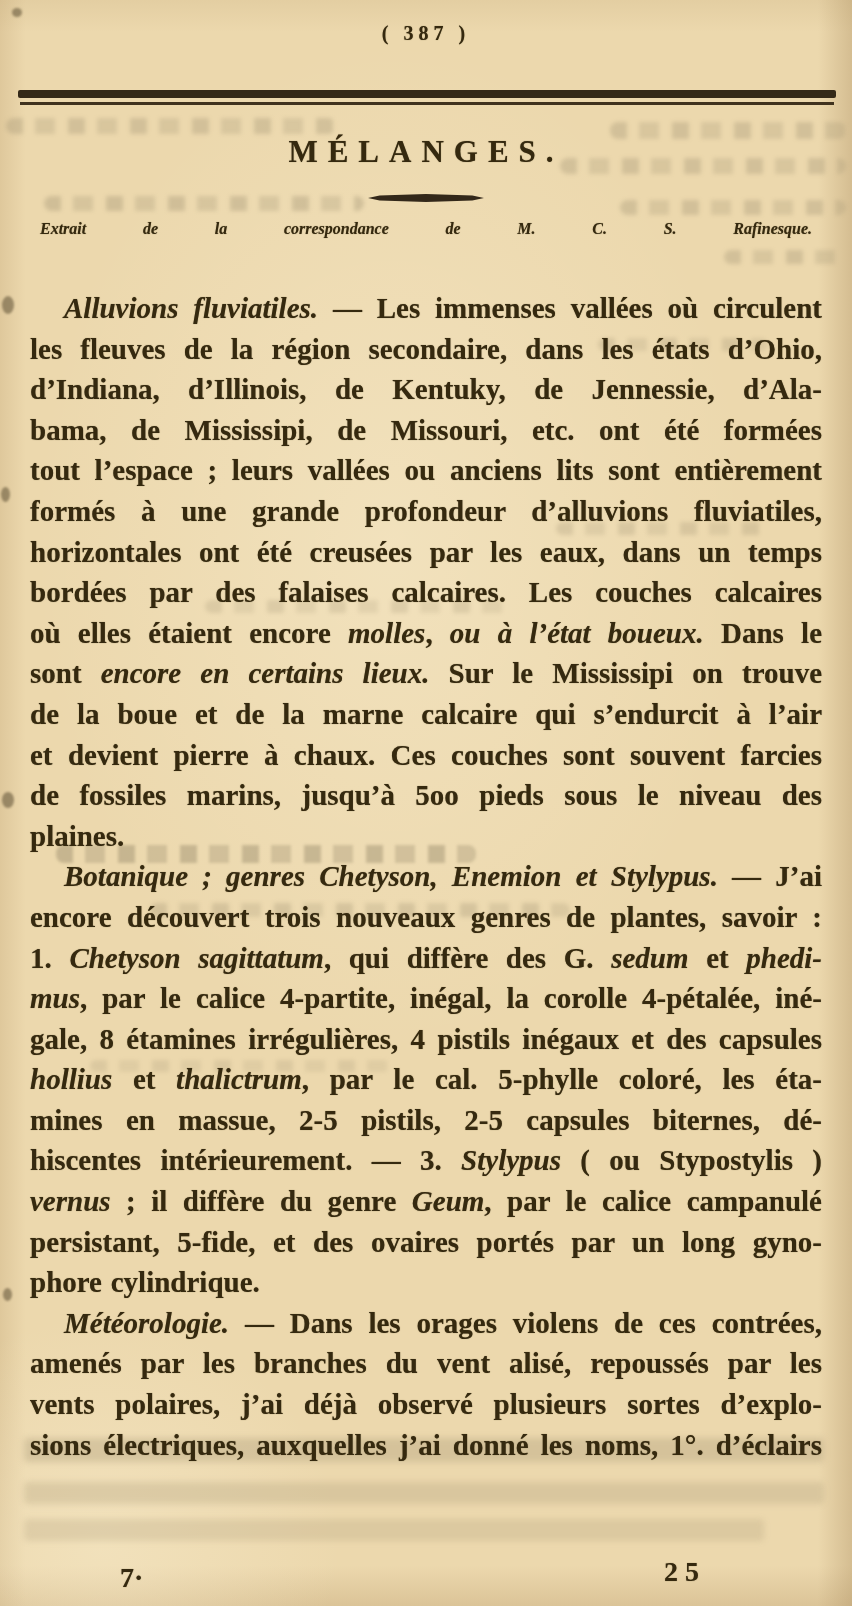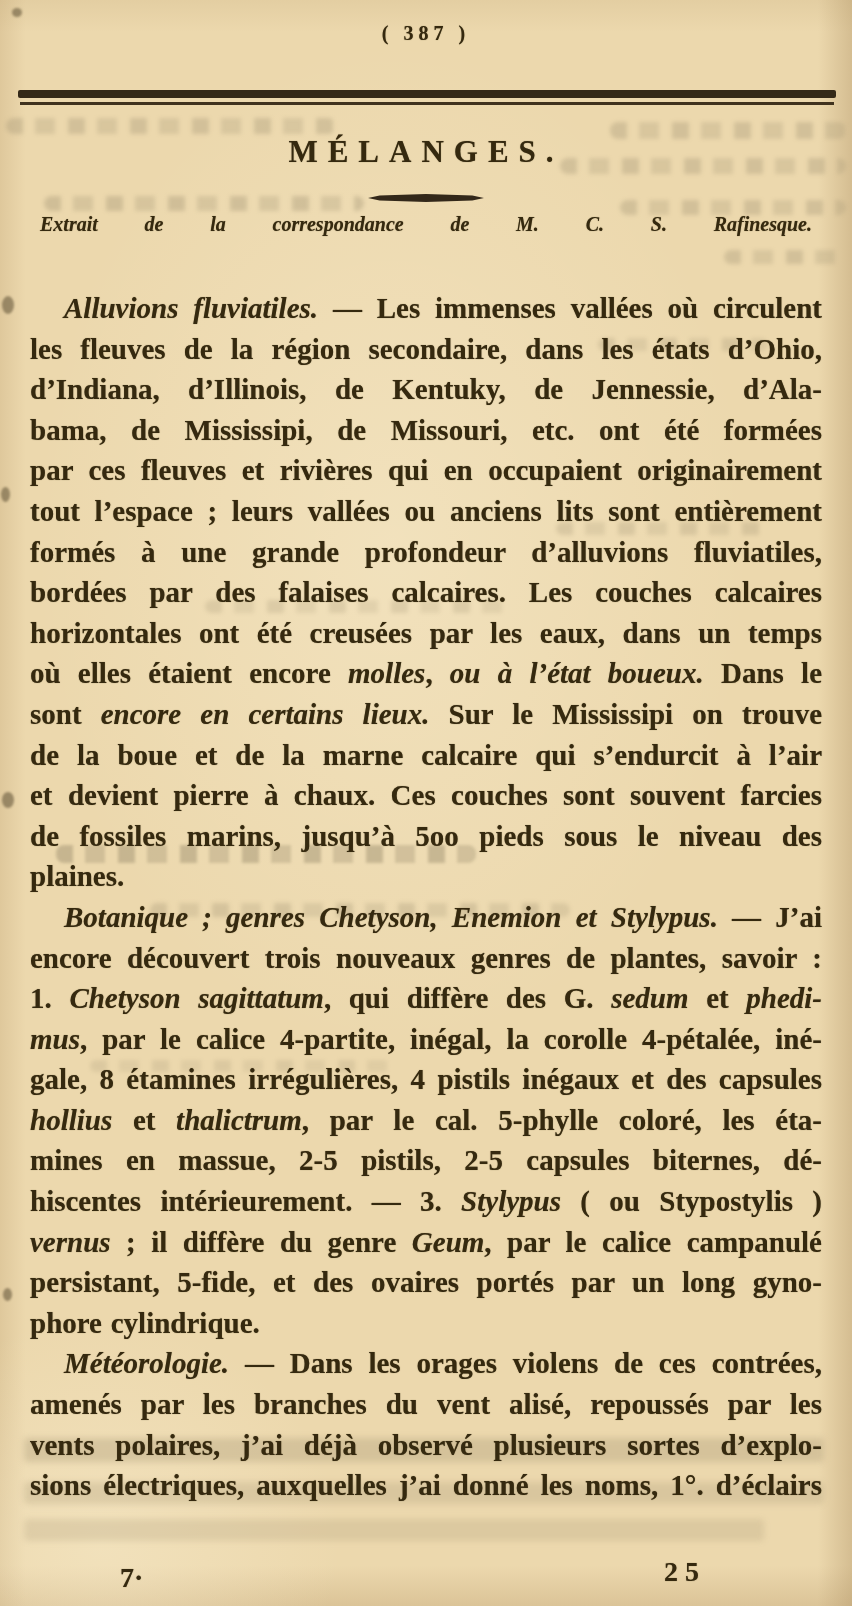--- a/index.html
+++ b/index.html
@@ -61,22 +61,22 @@
   .section-title{
     position:absolute;top:134px;left:0;width:100%;
     text-align:center;font-size:31px;font-weight:bold;letter-spacing:10px;
   }
   .ornament{
     position:absolute;top:194px;left:50%;transform:translateX(-50%);
     width:116px;height:8px;background:#33281a;
     clip-path:polygon(0 50%,10% 18%,50% 0,90% 18%,100% 50%,90% 82%,50% 100%,10% 82%);
   }
   .subtitle{
-    position:absolute;top:213px;left:40px;width:772px;
-    font-size:20px;font-weight:bold;font-style:italic;
+    position:absolute;top:220px;left:40px;width:772px;
+    font-size:16px;font-weight:bold;font-style:italic;
     text-align:justify;text-align-last:justify;
   }
   .bodytext{
     position:absolute;top:288px;left:30px;width:792px;
     font-size:29px;font-weight:bold;line-height:40.6px;word-spacing:1.5px;
   }
   .line{height:40.6px;text-align:justify;text-align-last:justify;}
   .line.last{text-align-last:left;}
   .line.indent{text-indent:34px;}
   .it{font-style:italic;}
@@ -121,25 +121,24 @@
 
     <div class="ornament"></div>
 
     <div class="subtitle ink">Extrait de la correspondance de M. C. S. Rafinesque.</div>
 
     <div class="bodytext ink">
         <div class="line indent"><span class="it">Alluvions fluviatiles.</span><span> — Les immenses vallées où circulent</span></div>
         <div class="line"><span>les fleuves de la région secondaire, dans les états d’Ohio,</span></div>
         <div class="line"><span>d’Indiana, d’Illinois, de Kentuky, de Jennessie, d’Ala-</span></div>
         <div class="line"><span>bama, de Mississipi, de Missouri, etc. ont été formées</span></div>
-        <div class="line"><span>par ces fleuves et rivières qui en occupaient originairement</span></div>
         <div class="line"><span>tout l’espace ; leurs vallées ou anciens lits sont entièrement</span></div>
         <div class="line"><span>formés à une grande profondeur d’alluvions fluviatiles,</span></div>
+        <div class="line"><span>horizontales ont été creusées par les eaux, dans un temps</span></div>
         <div class="line"><span>bordées par des falaises calcaires. Les couches calcaires</span></div>
-        <div class="line"><span>horizontales ont été creusées par les eaux, dans un temps</span></div>
         <div class="line"><span>où elles étaient encore </span><span class="it">molles</span><span>, </span><span class="it">ou à l’état boueux.</span><span> Dans le</span></div>
         <div class="line"><span>sont </span><span class="it">encore en certains lieux.</span><span> Sur le Mississipi on trouve</span></div>
         <div class="line"><span>de la boue et de la marne calcaire qui s’endurcit à l’air</span></div>
         <div class="line"><span>et devient pierre à chaux. Ces couches sont souvent farcies</span></div>
         <div class="line"><span>de fossiles marins, jusqu’à 5oo pieds sous le niveau des</span></div>
         <div class="line last"><span>plaines.</span></div>
         <div class="line indent"><span class="it">Botanique ; genres Chetyson, Enemion et Stylypus.</span><span> — J’ai</span></div>
         <div class="line"><span>encore découvert trois nouveaux genres de plantes, savoir :</span></div>
         <div class="line"><span>1. </span><span class="it">Chetyson sagittatum</span><span>, qui diffère des G. </span><span class="it">sedum</span><span> et </span><span class="it">phedi-</span></div>
         <div class="line"><span class="it">mus</span><span>, par le calice 4-partite, inégal, la corolle 4-pétalée, iné-</span></div>

